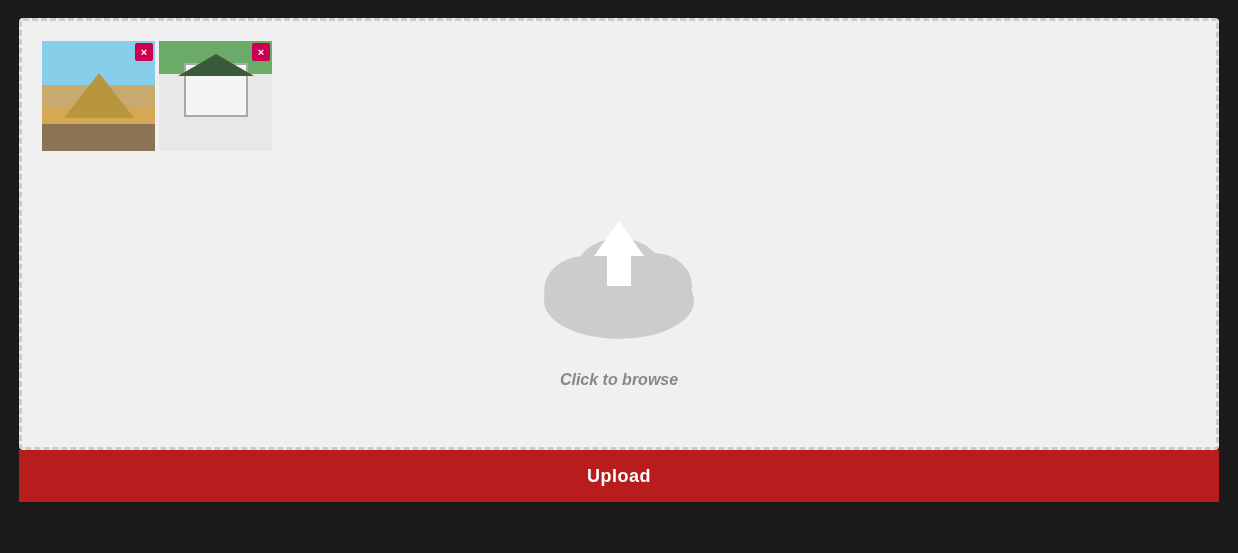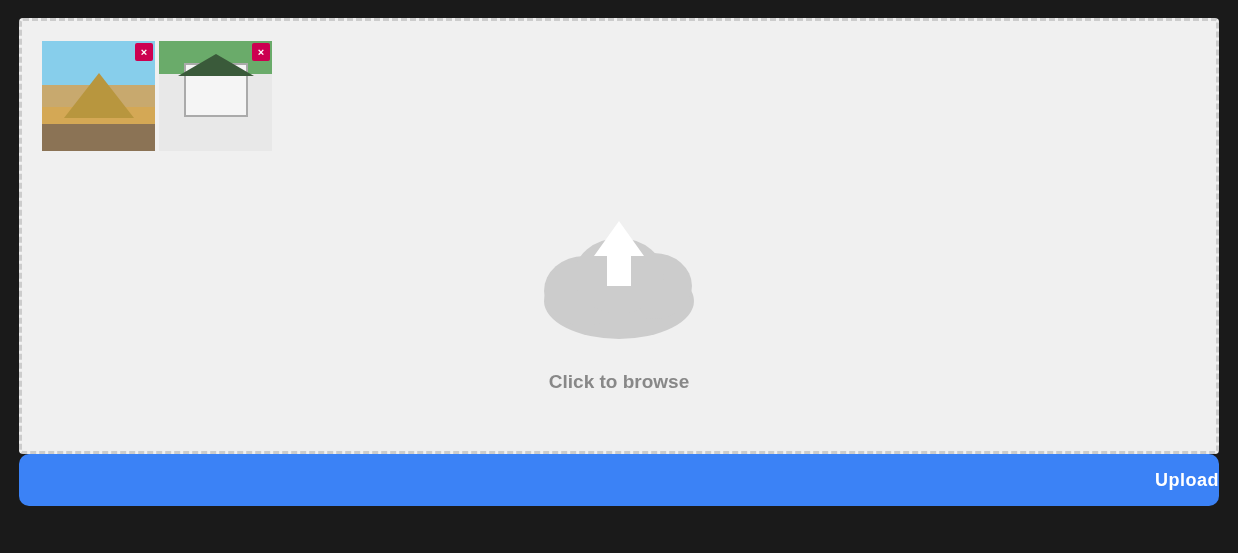--- a/index.html
+++ b/index.html
@@ -141,49 +141,49 @@
       padding: 30px 0;
     }
 
     .cloud-icon {
       width: 200px;
       height: 160px;
       margin-bottom: 20px;
     }
 
     .click-to-browse {
-      font-size: 19px;
+      font-size: 16px;
       font-weight: bold;
       color: #888888;
       margin-bottom: 8px;
+      font-style: italic;
     }
 
     .drop-files {
       font-size: 16px;
       font-weight: bold;
       color: #888888;
     }
 
     .upload-button-container {
       width: 1200px;
       margin: 0 auto;
     }
 
     .upload-btn {
       width: 100%;
       height: 52px;
-      background: #3b82f6;
+      background: #b91c1c;
       color: white;
       border: none;
       font-size: 18px;
       font-weight: bold;
       cursor: pointer;
-      border-radius: 10px;
+      border-radius: 0;
       letter-spacing: 0.5px;
-      text-align: right;
     }
   </style>
 </head>
 <body>
 
 <div class="upload-container">
   <div class="thumbnails-row">
     <div class="thumbnail-wrapper">
       <div class="thumbnail-img thumb-pyramid"></div>
       <button class="close-btn">×</button>

